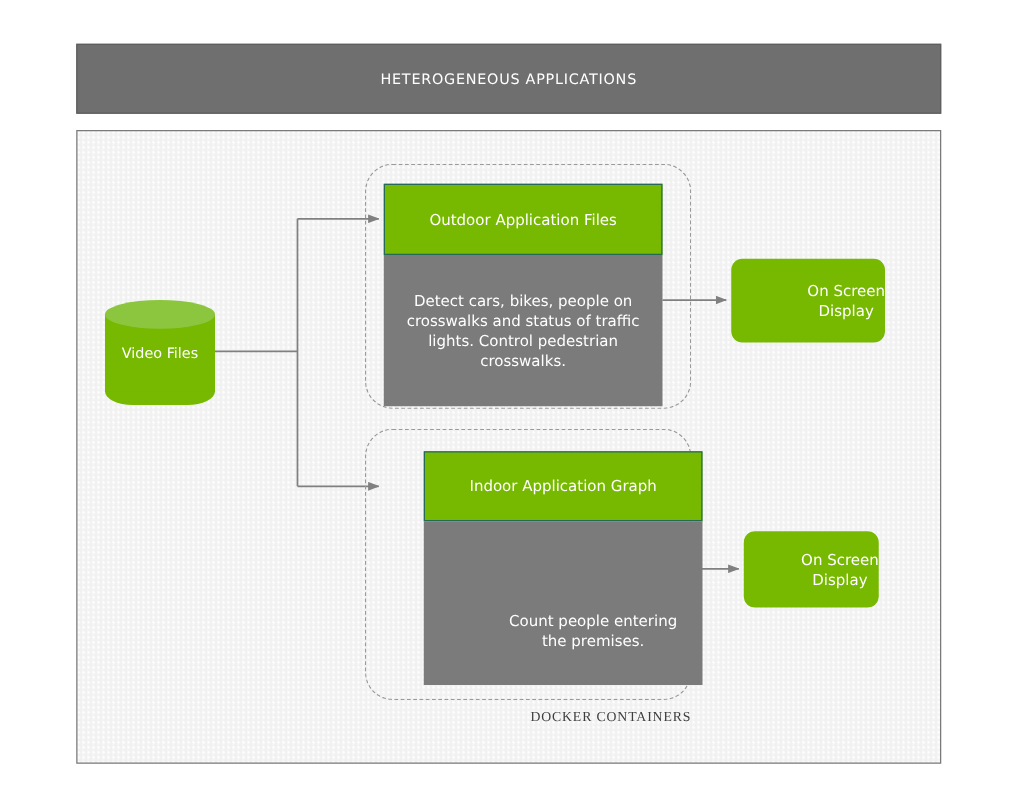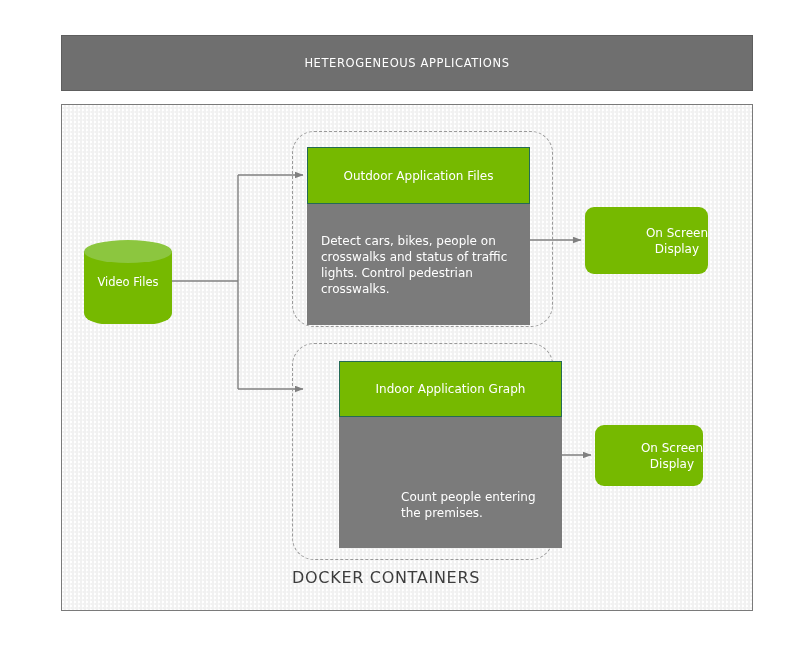--- a/index.html
+++ b/index.html
@@ -79,24 +79,25 @@
     top: 343px;
     width: 261px;
     height: 217px;
   }
 
   .docker-label {
     position: absolute;
     left: 292px;
     top: 568px;
     width: 261px;
-    text-align: left;
-    font-size: 16px;
+    text-align: right;
+    font-size: 11px;
     color: #3d3d3d;
     letter-spacing: 0.7px;
+    font-family: Liberation Serif, serif;
   }
 
   
   .app-group {
     position: absolute;
   }
   .app-title {
     position: absolute;
     left: 0;
     top: 0;
@@ -119,21 +120,21 @@
     background: #7b7b7b;
     display: flex;
     align-items: center;
     justify-content: center;
   }
   .app-body p {
     margin: 0;
     color: #ffffff;
     font-size: 12px;
     line-height: 16px;
-    text-align: left;
+    text-align: center;
     padding: 0 14px;
   }
 
   
   #app-outdoor { left: 307px; top: 147px; width: 223px; height: 178px; }
   #app-outdoor .app-title { width: 223px; height: 57px; }
   #app-outdoor .app-body  { top: 57px; width: 223px; height: 121px; }
 
   
   #app-indoor { left: 307px; top: 361px; width: 223px; height: 187px; margin-left: 32px; }

